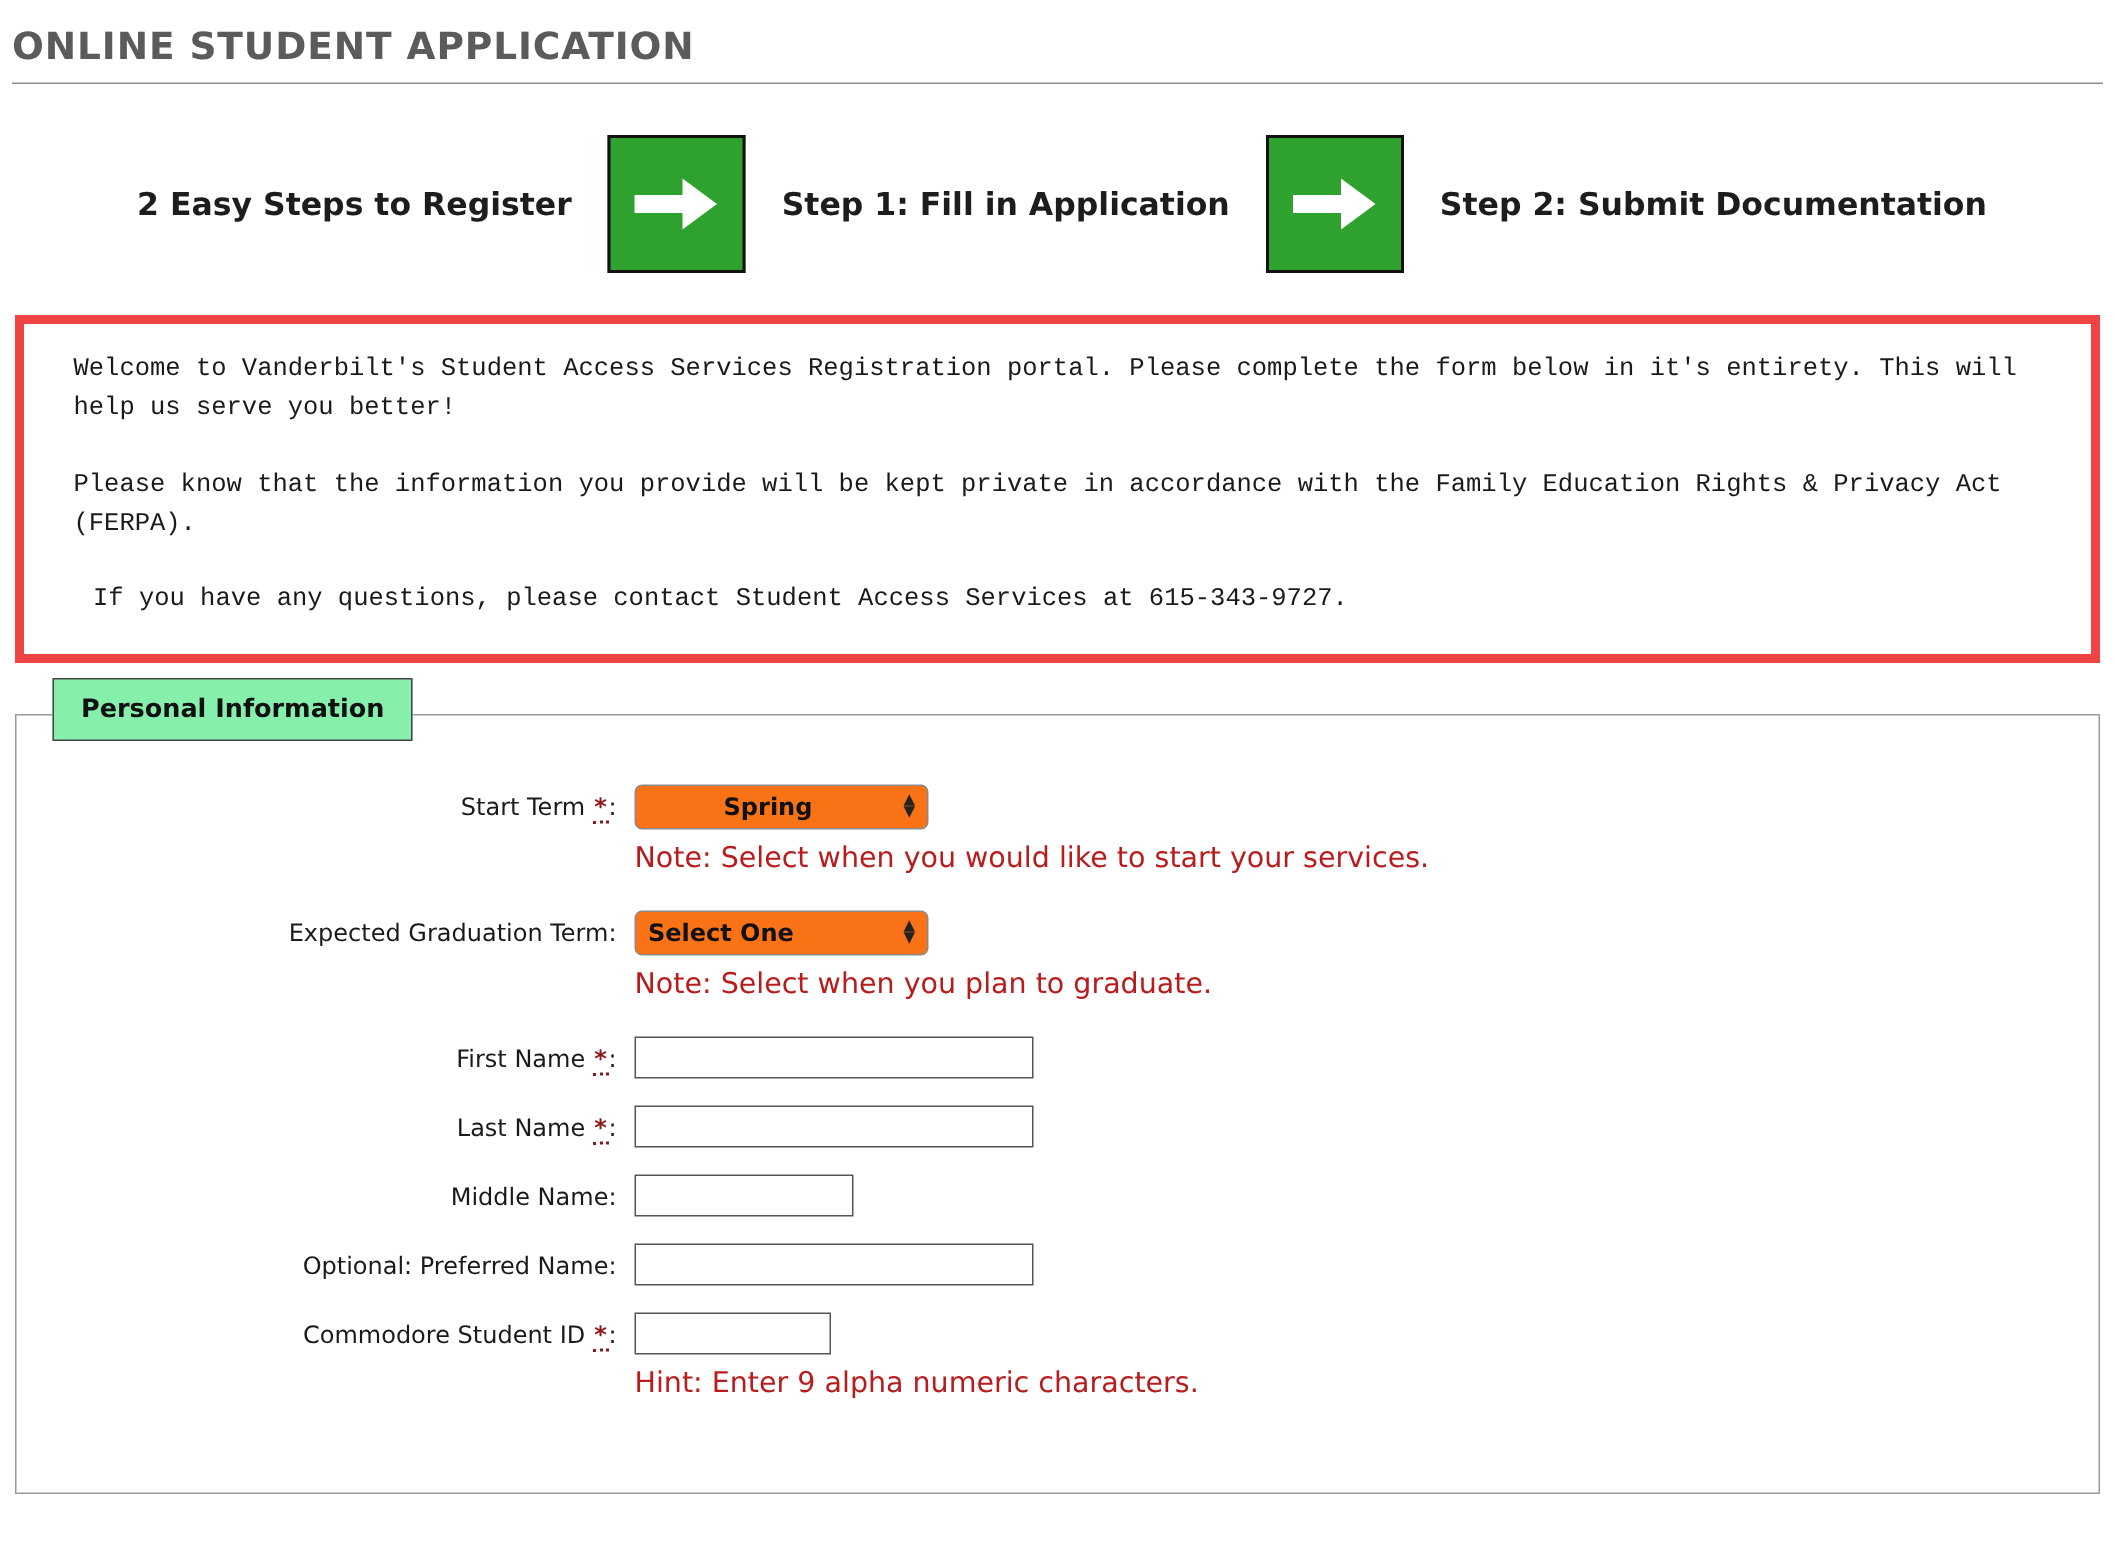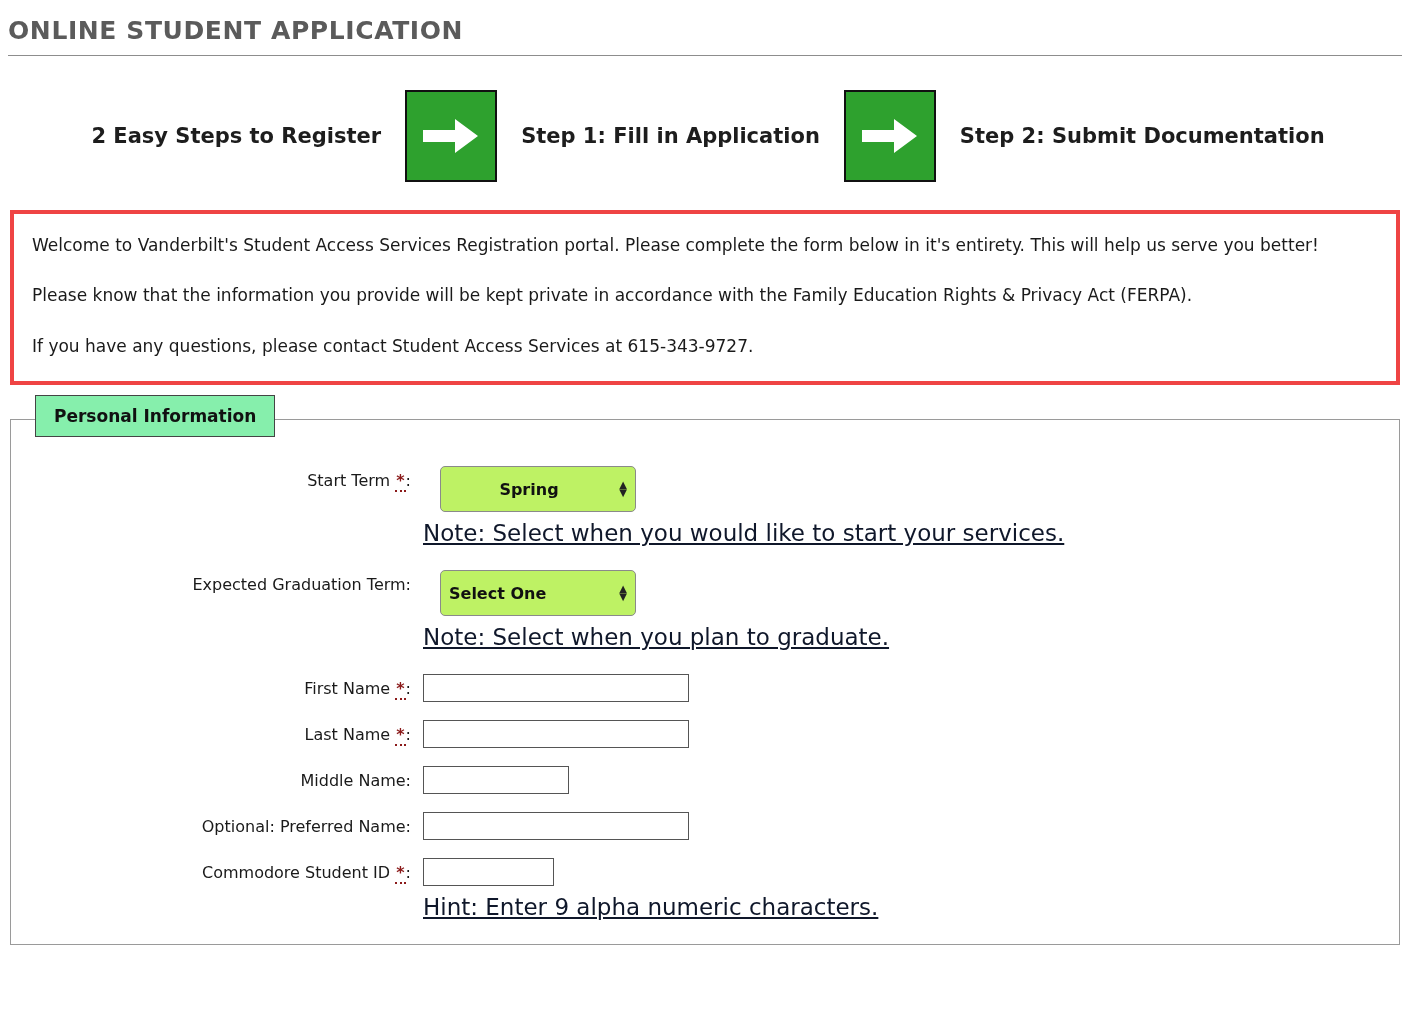--- a/index.html
+++ b/index.html
@@ -57,32 +57,33 @@
     border: 2px solid #111111;
     display: flex;
     align-items: center;
     justify-content: center;
     flex: none;
   }
   .arrow-box svg { display: block; }
 
   
   .welcome {
-    border: 4px solid #ef4444;
+    border: 6px solid #ef4444;
     margin: 0 10px;
-    padding: 18px 22px 22px 18px;
-    box-sizing: border-box;
+    padding: 18px 22px 22px 33px;
+    box-sizing: border-box;
+    font-family: Liberation Mono, monospace;
   }
   .welcome p {
     margin: 0 0 24px 0;
     font-size: 17px;
     line-height: 1.55;
     color: #1a1a1a;
   }
-  .welcome p:last-child { margin-bottom: 0; }
+  .welcome p:last-child { margin-bottom: 0; margin-left: 13px; }
 
   
   .fieldset {
     position: relative;
     border: 1px solid #9a9a9a;
     margin: 34px 10px 0 10px;
     padding: 34px 0 0 0;
     box-sizing: border-box;
     min-height: 520px;
   }
@@ -116,40 +117,38 @@
   }
   .req {
     color: #8b1a1a;
     font-weight: bold;
     border-bottom: 2px dotted #8b1a1a;
     padding: 0 1px;
   }
   .row .field { flex: 1; }
 
   .note {
-    font-size: 23px;
-    color: #0f172a;
+    font-size: 19px;
+    color: #b91c1c;
     margin: 8px 0 18px 0;
-    text-decoration: underline;
   }
 
   select.sel {
     font-family: "DejaVu Sans", "Liberation Sans", sans-serif;
     font-size: 16px;
     font-weight: bold;
     padding: 3px 26px 3px 8px;
     border: 1px solid #8a8a8a;
     border-radius: 5px;
-    background: #bef264;
+    background: #f97316;
     color: #111111;
-    height: 46px;
+    height: 30px;
     box-sizing: border-box;
     -webkit-appearance: none;
     appearance: none;
-    margin-left: 17px;
   }
   .select-wrap {
     position: relative;
     display: inline-block;
   }
   .select-wrap .spin {
     position: absolute;
     right: 9px;
     top: 50%;
     transform: translateY(-50%);

